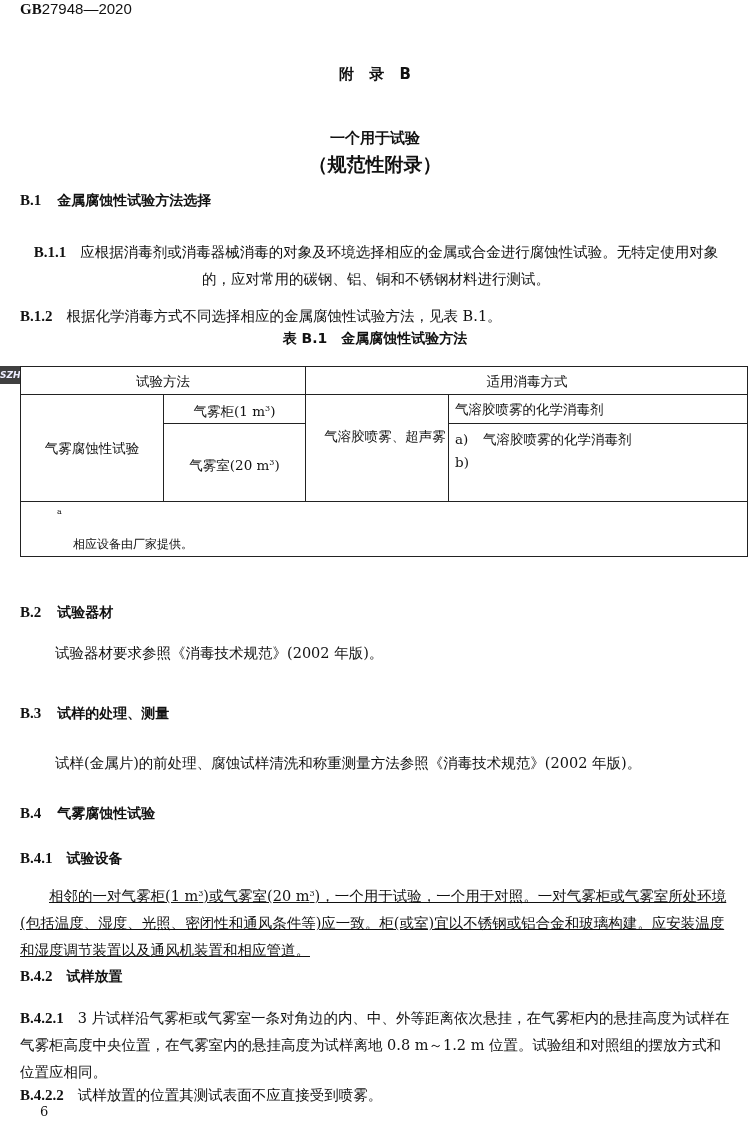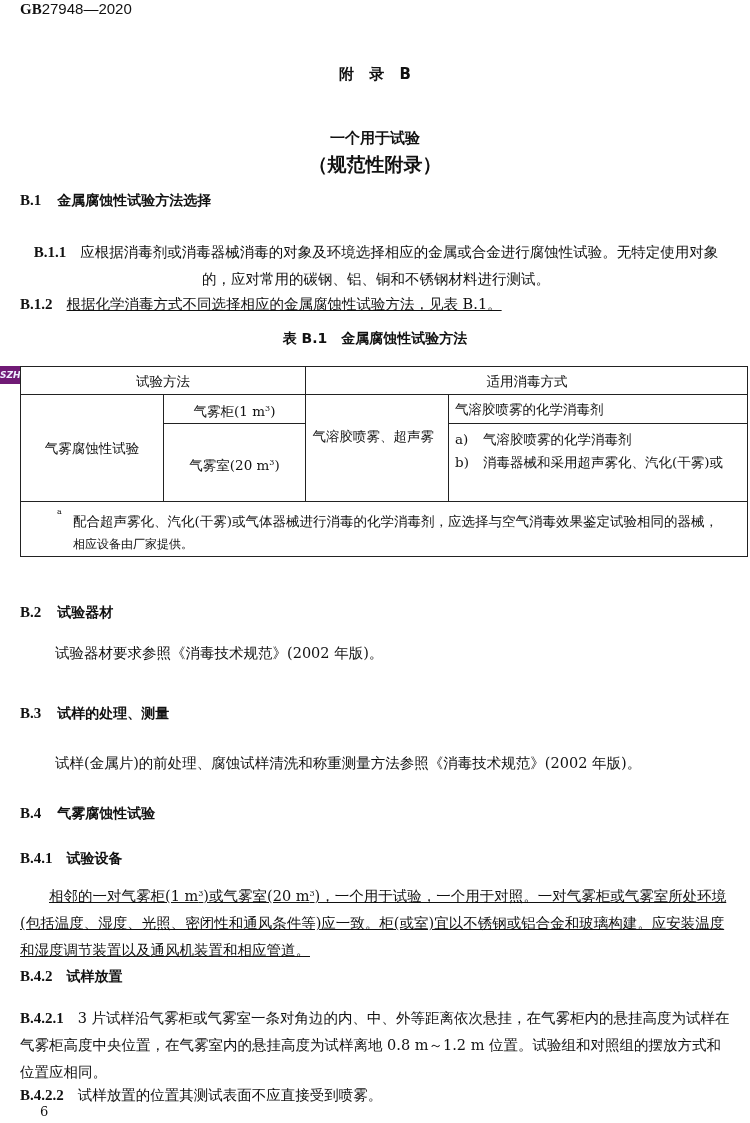--- a/index.html
+++ b/index.html
@@ -14,21 +14,21 @@
   .center { left: 0; width: 750px; text-align: center; }
   .bold { font-family: "DejaVu Sans", sans-serif; font-weight: bold; }
   .sec { font-family: "DejaVu Sans", sans-serif; font-weight: bold; font-size: 14px; }
   .secnum { font-family: "Liberation Serif", serif; font-weight: bold; font-size: 15px; display: inline-block; margin-right: 16px; }
   .clnum { font-family: "Liberation Serif", serif; font-weight: bold; font-size: 15px; display: inline-block; margin-right: 14px; }
   .para { left: 20px; width: 712px; line-height: 27px; white-space: normal; font-size: 14.5px; }
   .indent { text-indent: 2em; }
   .tbl { position: absolute; left: 20px; top: 366px; width: 728px; height: 191px; border: 1.5px solid #222; box-sizing: border-box; }
   .ln { position: absolute; background: #222; }
   .cell { position: absolute; font-size: 13.5px; line-height: 26px; }
-  .watermark { position: absolute; left: 0; top: 366px; width: 20px; height: 18px; background: #701a75; color: #eef; font-size: 9px; font-style: italic; font-weight: bold; font-family: "DejaVu Sans", sans-serif; line-height: 18px; overflow: hidden; }
+  .watermark { position: absolute; left: 0; top: 366px; width: 20px; height: 18px; background: #404040; color: #eef; font-size: 9px; font-style: italic; font-weight: bold; font-family: "DejaVu Sans", sans-serif; line-height: 18px; overflow: hidden; }
   sup { font-size: 8px; vertical-align: 5px; }
 </style>
 </head>
 <body>
 
 <div class="abs hdr" style="left:20px; top:0px;">
   <b>GB</b><span>27948—2020</span>
 </div>
 
 <div class="abs center bold" style="top:65px; font-size:15px; word-spacing:10px;">附 录 B</div>
@@ -36,21 +36,21 @@
 <div class="abs center bold" style="top:129px; font-size:15px;">一个用于试验</div>
 
 <div class="abs sec" style="left:20px; top:192px;">
   <span class="secnum">B.1</span><span>金属腐蚀性试验方法选择</span>
 </div>
 
 <div class="abs para" style="top:239px;text-align:center;">
   <span class="clnum">B.1.1</span><span>应根据消毒剂或消毒器械消毒的对象及环境选择相应的金属或合金进行腐蚀性试验。无特定使用对象的，应对常用的碳钢、铝、铜和不锈钢材料进行测试。</span>
 </div>
 
-<div class="abs para" style="top:291px;text-decoration:underline;">
+<div class="abs para" style="top:303px;">
   <span class="clnum">B.1.2</span><span>根据化学消毒方式不同选择相应的金属腐蚀性试验方法，见表 B.1。</span>
 </div>
 
 <div class="abs center bold" style="top:330px; font-size:14px;">表 B.1　金属腐蚀性试验方法</div>
 
 <div class="watermark">SZH</div>
 
 <div class="tbl">
 
   <div class="ln" style="left:0; top:27px; width:100%; height:1.2px;"></div>
@@ -63,30 +63,28 @@
   <div class="ln" style="left:427px; top:27px; width:1.2px; height:107px;"></div>
 
   <div class="cell" style="left:0; width:284px; top:1px; text-align:center;">试验方法</div>
   <div class="cell" style="left:285px; width:442px; top:1px; text-align:center;">适用消毒方式</div>
 
   <div class="cell" style="left:0; width:142px; top:68px; text-align:center;">气雾腐蚀性试验</div>
 
   <div class="cell" style="left:143px; width:141px; top:29px; text-align:center;"><span>气雾柜(1 m</span><sup>3</sup><span>)</span></div>
   <div class="cell" style="left:143px; width:141px; top:83px; text-align:center;"><span>气雾室(20 m</span><sup>3</sup><span>)</span></div>
 
-  <div class="cell" style="left:271px; width:142px; top:56px; text-align:right;">气溶胶喷雾、超声雾</div>
+  <div class="cell" style="left:293px; width:142px; top:56px; text-align:center;">气溶胶喷雾、超声雾</div>
 
   <div class="cell" style="left:434px; top:29px;">气溶胶喷雾的化学消毒剂</div>
   <div class="cell" style="left:434px; top:59px;">a)</div>
   <div class="cell" style="left:462px; top:59px;">气溶胶喷雾的化学消毒剂</div>
   <div class="cell" style="left:434px; top:82px;">b)</div>
-  <div class="cell" style="left:462px; top:82px;">消毒器械和采用超声雾化、汽化(干雾)或</div>
 
   <div class="cell" style="left:36px; top:138px; font-size:8px; line-height:14px;">a</div>
-  <div class="cell" style="left:52px; top:141px; font-size:13.5px;">配合超声雾化、汽化(干雾)或气体器械进行消毒的化学消毒剂，应选择与空气消毒效果鉴定试验相同的器械，</div>
   <div class="cell" style="left:52px; top:164px; font-size:12px;">相应设备由厂家提供。</div>
 </div>
 
 <div class="abs sec" style="left:20px; top:604px;">
   <span class="secnum">B.2</span><span>试验器材</span>
 </div>
 <div class="abs" style="left:55px; top:644px;">试验器材要求参照《消毒技术规范》(2002 年版)。</div>
 
 <div class="abs sec" style="left:20px; top:705px;">
   <span class="secnum">B.3</span><span>试样的处理、测量</span>

